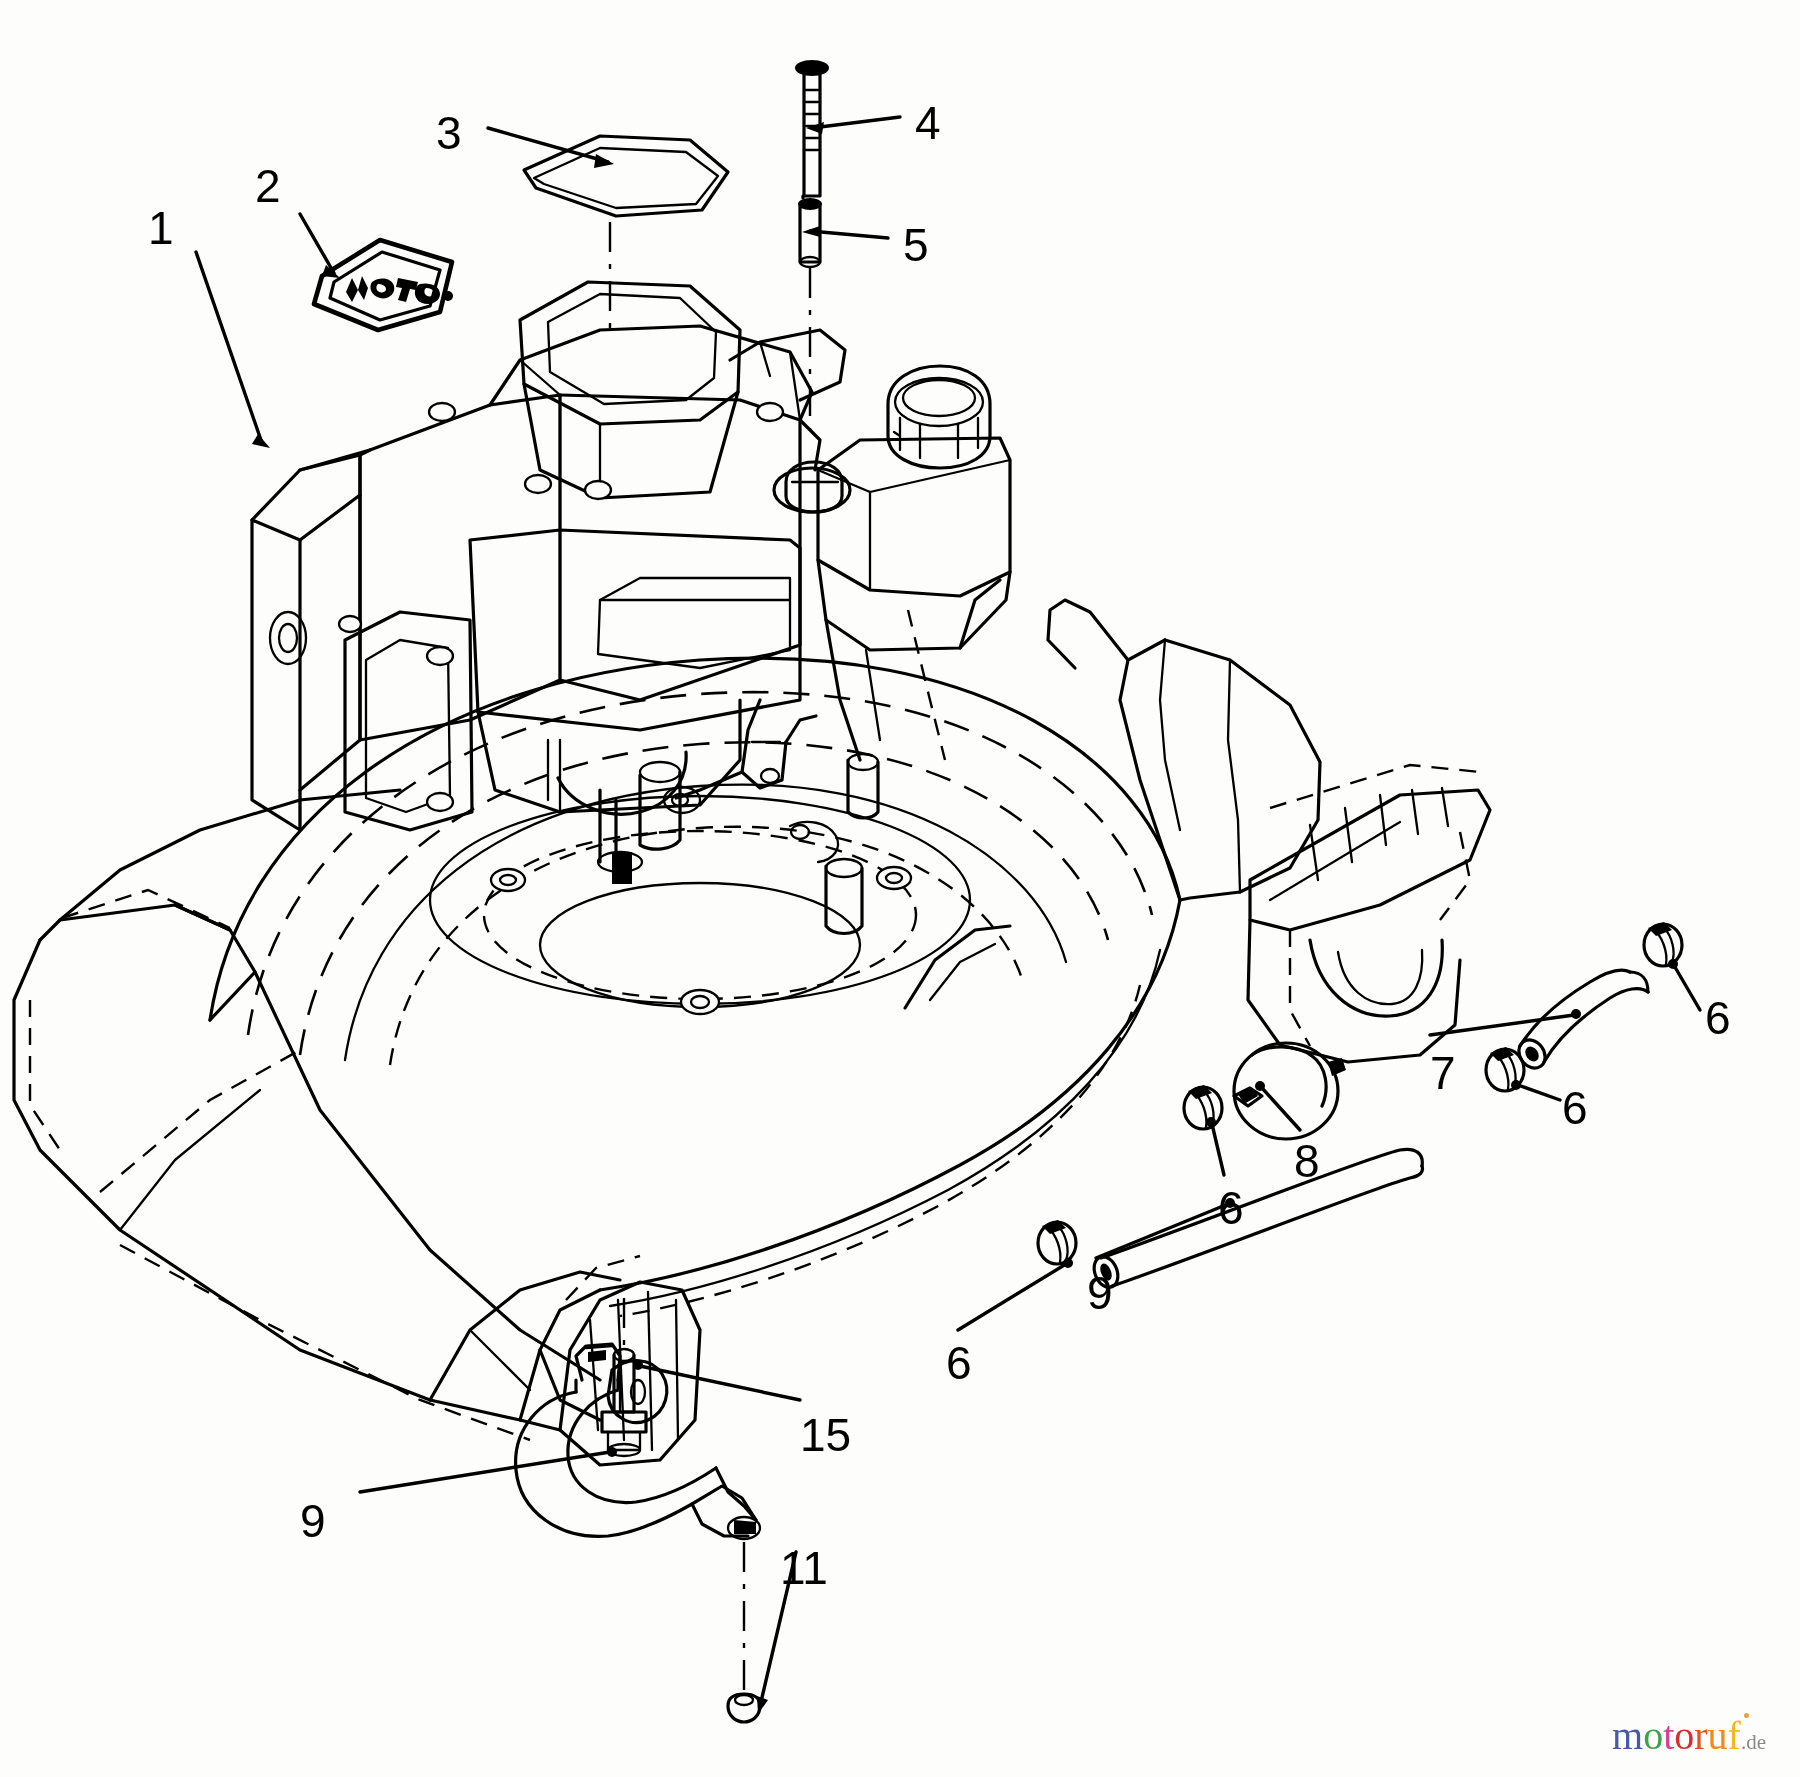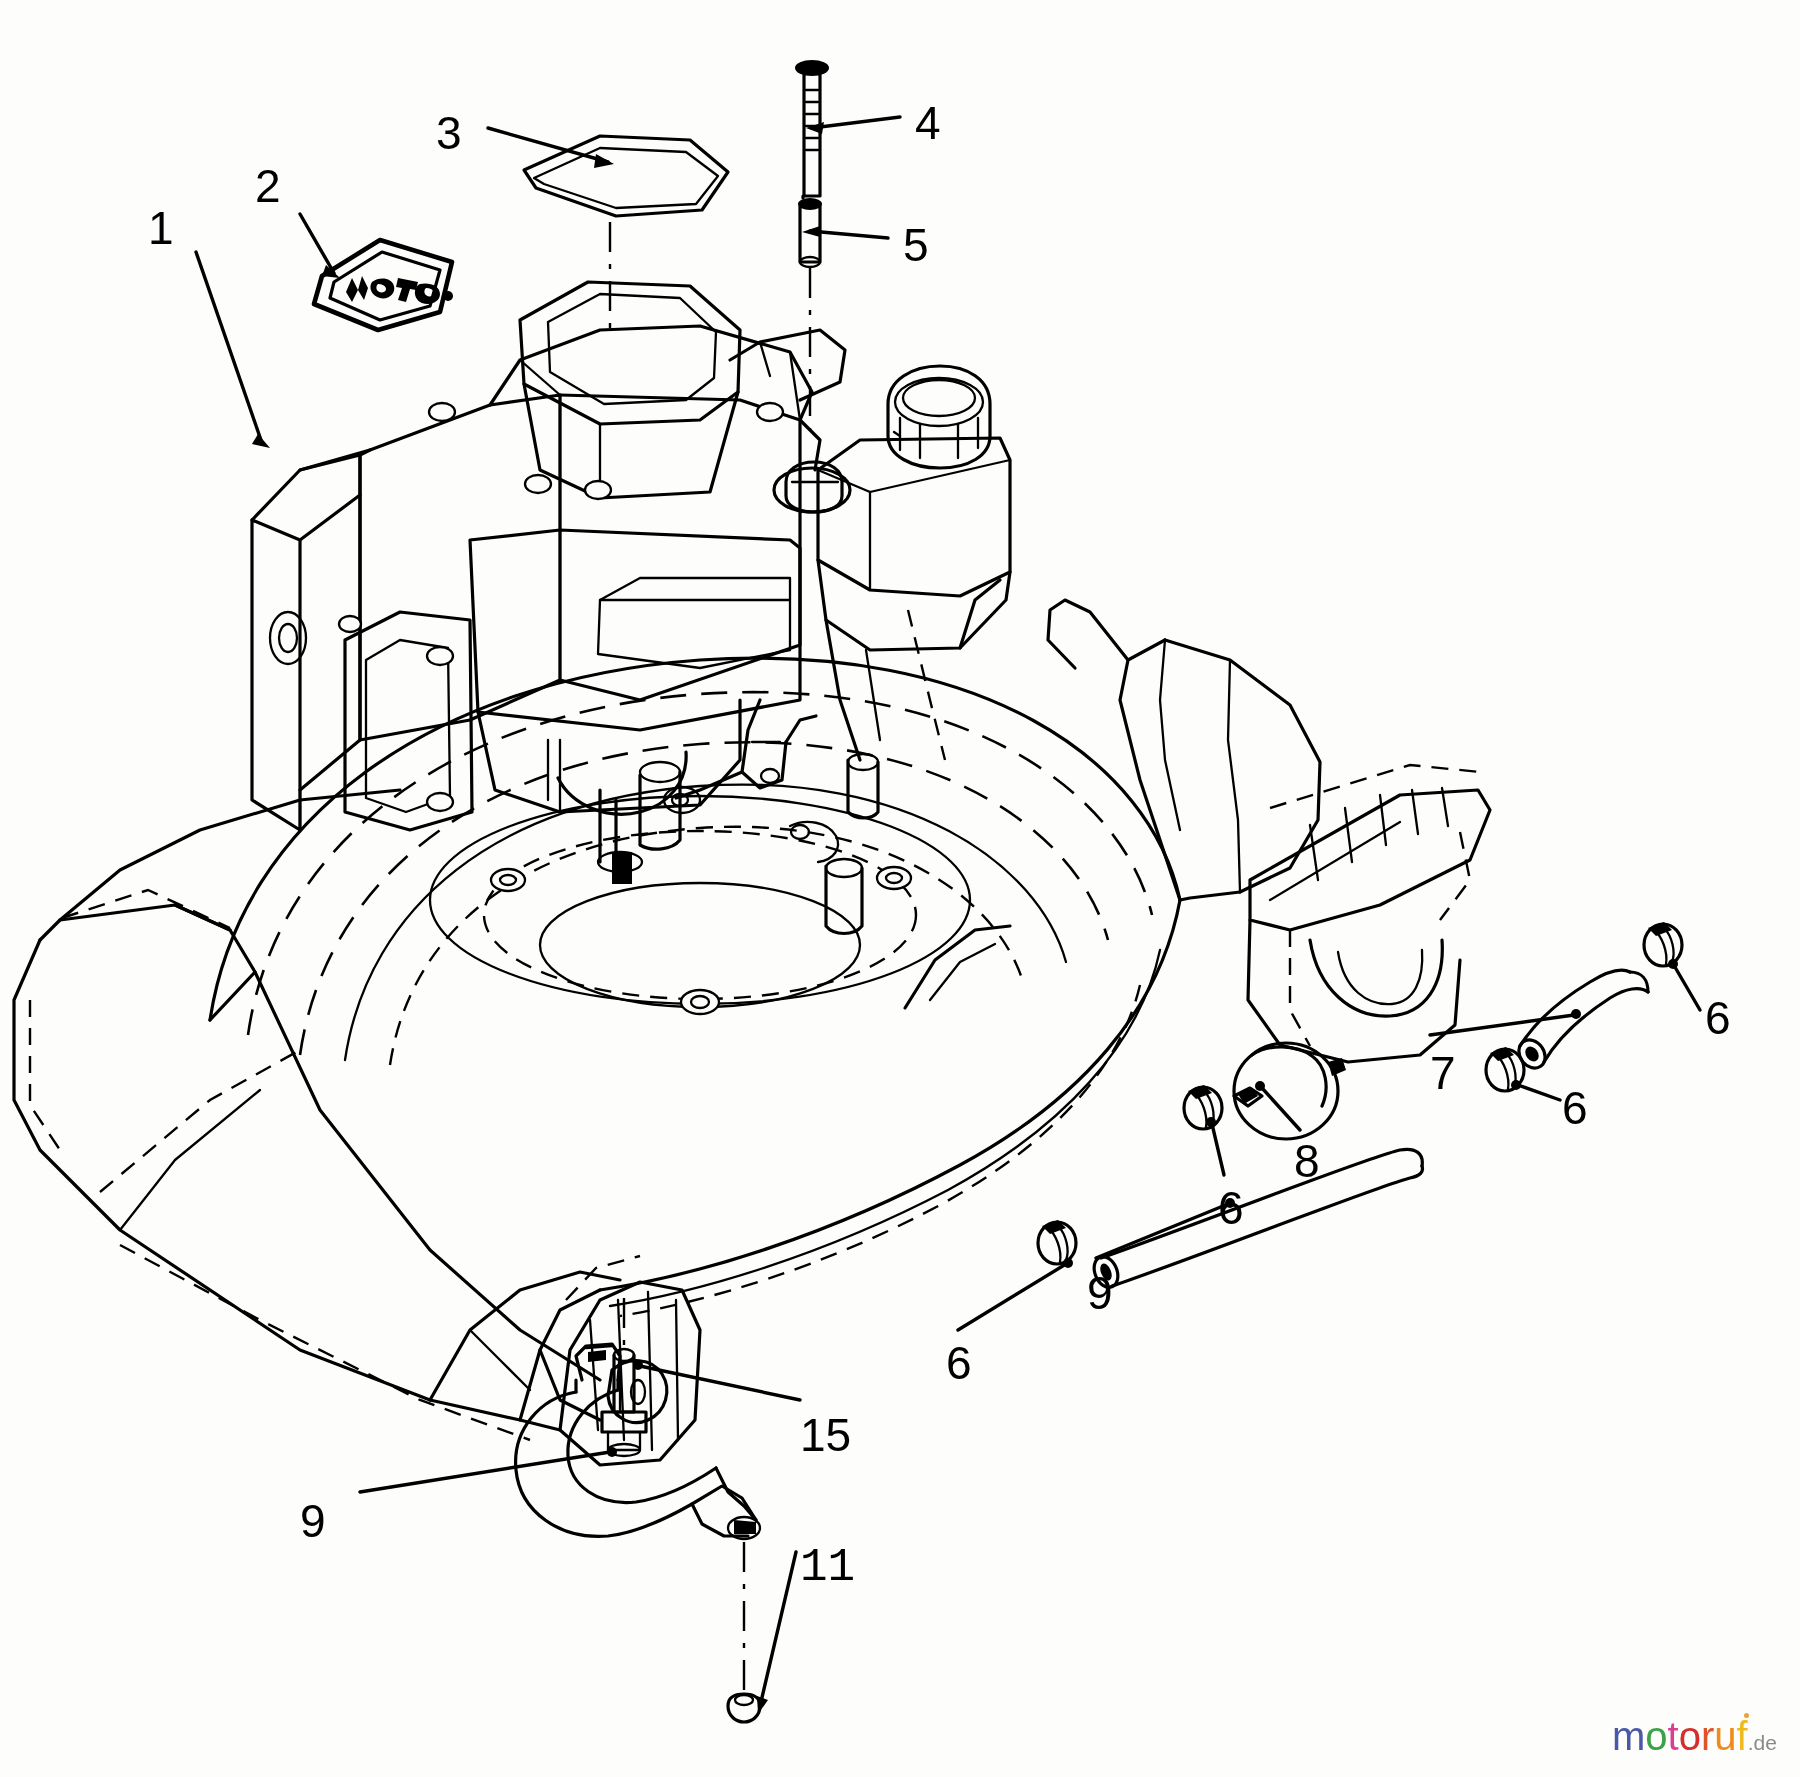--- a/index.html
+++ b/index.html
@@ -31,21 +31,21 @@
     font-weight: 400;
     color: #000000;
     line-height: 1;
     white-space: nowrap;
     letter-spacing: 0px;
   }
   #watermark {
     position: absolute;
     left: 1612px;
     top: 1716px;
-    font-family: Liberation Sans, sans-serif;
+    font-family: Liberation Serif, serif;
     font-size: 40px;
     line-height: 1;
     white-space: nowrap;
     user-select: none;
   }
   #watermark .wm-l { font-weight: 400; }
   #watermark .wm-tld {
     font-size: 21px;
     color: #8a8a8a;
     letter-spacing: 0px;
@@ -431,20 +431,20 @@
   <div class="callout" style="left:903px; top:222px;">5</div>
   <div class="callout" style="left:1705px; top:995px;">6</div>
   <div class="callout" style="left:1430px; top:1050px;">7</div>
   <div class="callout" style="left:1562px; top:1085px;">6</div>
   <div class="callout" style="left:1294px; top:1138px;">8</div>
   <div class="callout" style="left:1218px; top:1185px;">6</div>
   <div class="callout" style="left:1087px; top:1270px;">9</div>
   <div class="callout" style="left:946px; top:1340px;">6</div>
   <div class="callout" style="left:800px; top:1412px;">15</div>
   <div class="callout" style="left:300px; top:1498px;">9</div>
-  <div class="callout" style="left:800px; top:1545px;font-family:Liberation Mono, monospace;">11</div>
+  <div class="callout" style="left:780px; top:1545px;">11</div>
 
   <div id="watermark">
     <span class="wm-l" style="color:#4a58a8">m</span><span class="wm-l" style="color:#3ba24a">o</span><span class="wm-l" style="color:#d83f8f">t</span><span class="wm-l" style="color:#d42e2e">o</span><span class="wm-l" style="color:#e0522a">r</span><span class="wm-l" style="color:#ef8a1c">u</span><span class="wm-l" style="color:#f0b91c">f</span><span class="wm-tld">.de</span>
   </div>
   <div class="wm-dot"></div>
 
 </div>
 
 </body></html>

